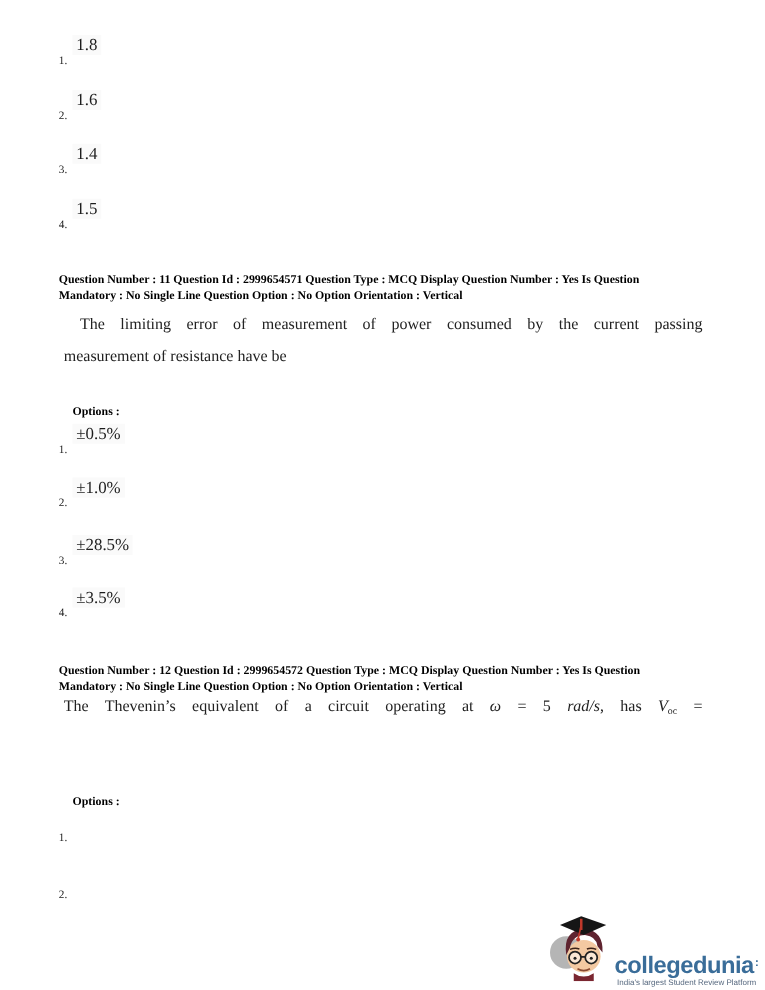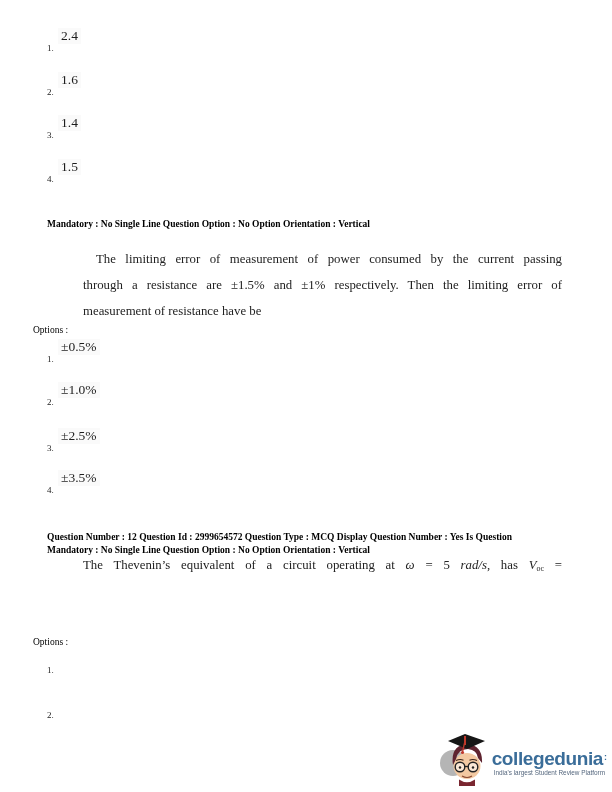--- a/index.html
+++ b/index.html
@@ -6,85 +6,85 @@
   .page{
     position:relative;width:612px;height:792px;margin:0 auto;
     background:#ffffff;color:#1d1d1d;overflow:hidden;
     font-family:"Liberation Serif", serif;
   }
   
   .qheader{position:absolute;left:47px;width:545px;color:#000;}
   .qheader .hline{font-weight:bold;font-size:9.5px;line-height:13px;white-space:nowrap;}
   
   .qbody{position:absolute;left:51px;width:511px;font-size:12.8px;color:#222;}
-  .qbody .bline{line-height:26px;height:26px;white-space:nowrap;margin-left:32px;}
+  .qbody .bline{line-height:26px;height:26px;white-space:nowrap;}
   .qbody .jl{text-align:justify;text-align-last:justify;white-space:normal;}
   .indent{text-indent:13px;}
   
-  .opts-label{position:absolute;left:33px;font-weight:normal;font-size:9.5px;color:#000;}
+  .opts-label{position:absolute;left:58px;font-weight:bold;font-size:9.5px;color:#000;}
   .opt{position:absolute;left:47px;display:flex;align-items:flex-start;}
   .opt-num{font-size:9px;margin-top:15px;width:11px;flex:none;color:#222;}
   .opt-val{font-size:13.5px;background:#fafafa;padding:0 3px;white-space:nowrap;color:#1d1d1d;}
   
   .seg-i{font-style:italic;}
   .seg-subi{font-size:0.62em;vertical-align:-0.25em;}
   .seg-sup{font-size:0.62em;vertical-align:0.55em;}
   
-  .logo{position:absolute;right:5px;bottom:2px;display:flex;align-items:center;}
+  .logo{position:absolute;right:5px;bottom:2px;display:flex;align-items:flex-end;}
   .logo-text{margin-left:2px;}
   .brand-row{line-height:20px;}
   .brand{font-family:"Liberation Sans",sans-serif;font-weight:bold;font-size:19px;color:#3a6d99;letter-spacing:-0.4px;}
   .brand-mark{font-family:"Liberation Sans",sans-serif;font-weight:bold;font-size:9px;color:#3a6d99;margin-left:1px;vertical-align:5px;}
   .tagline{font-family:"Liberation Sans",sans-serif;font-size:6.4px;color:#55677e;padding-left:2px;margin-top:-1px;}
 </style>
 </head>
 <body>
 
 <div class="page">
 
   <div class="opt" style="top:28px">
     <span class="opt-num">1.</span>
-    <span class="opt-val">2.4</span>
+    <span class="opt-val">1.8</span>
   </div>
   <div class="opt" style="top:72px">
     <span class="opt-num">2.</span>
     <span class="opt-val">1.6</span>
   </div>
   <div class="opt" style="top:115px">
     <span class="opt-num">3.</span>
     <span class="opt-val">1.4</span>
   </div>
   <div class="opt" style="top:159px">
     <span class="opt-num">4.</span>
     <span class="opt-val">1.5</span>
   </div>
 
   <div class="qheader" style="top:218px">
+    <div class="hline">Question Number : 11 Question Id : 2999654571 Question Type : MCQ Display Question Number : Yes Is Question</div>
     <div class="hline">Mandatory : No Single Line Question Option : No Option Orientation : Vertical</div>
   </div>
 
   <div class="qbody" style="top:246px">
     <div class="bline jl indent">The limiting error of measurement of power consumed by the current passing</div>
-    <div class="bline jl">through a resistance are ±1.5% and ±1% respectively. Then the limiting error of</div>
     <div class="bline">measurement of resistance have be</div>
   </div>
 
   <div class="opts-label" style="top:325px">Options :</div>
 
   <div class="opt" style="top:339px">
     <span class="opt-num">1.</span>
     <span class="opt-val">±0.5%</span>
   </div>
   <div class="opt" style="top:382px">
     <span class="opt-num">2.</span>
     <span class="opt-val">±1.0%</span>
   </div>
   <div class="opt" style="top:428px">
     <span class="opt-num">3.</span>
-    <span class="opt-val">±2.5%</span>
+    <span class="opt-val">±28.5%</span>
   </div>
   <div class="opt" style="top:470px">
     <span class="opt-num">4.</span>
     <span class="opt-val">±3.5%</span>
   </div>
 
   <div class="qheader" style="top:531px">
     <div class="hline">Question Number : 12 Question Id : 2999654572 Question Type : MCQ Display Question Number : Yes Is Question</div>
     <div class="hline">Mandatory : No Single Line Question Option : No Option Orientation : Vertical</div>
   </div>

